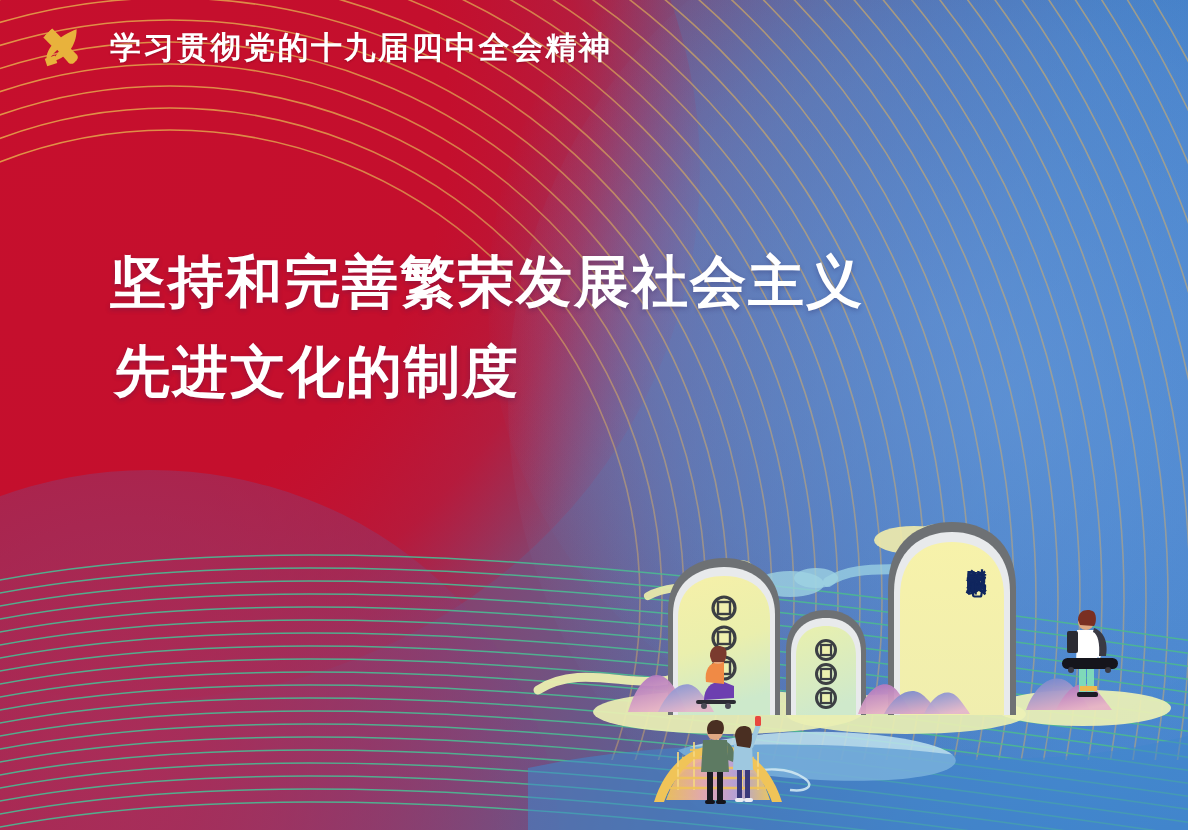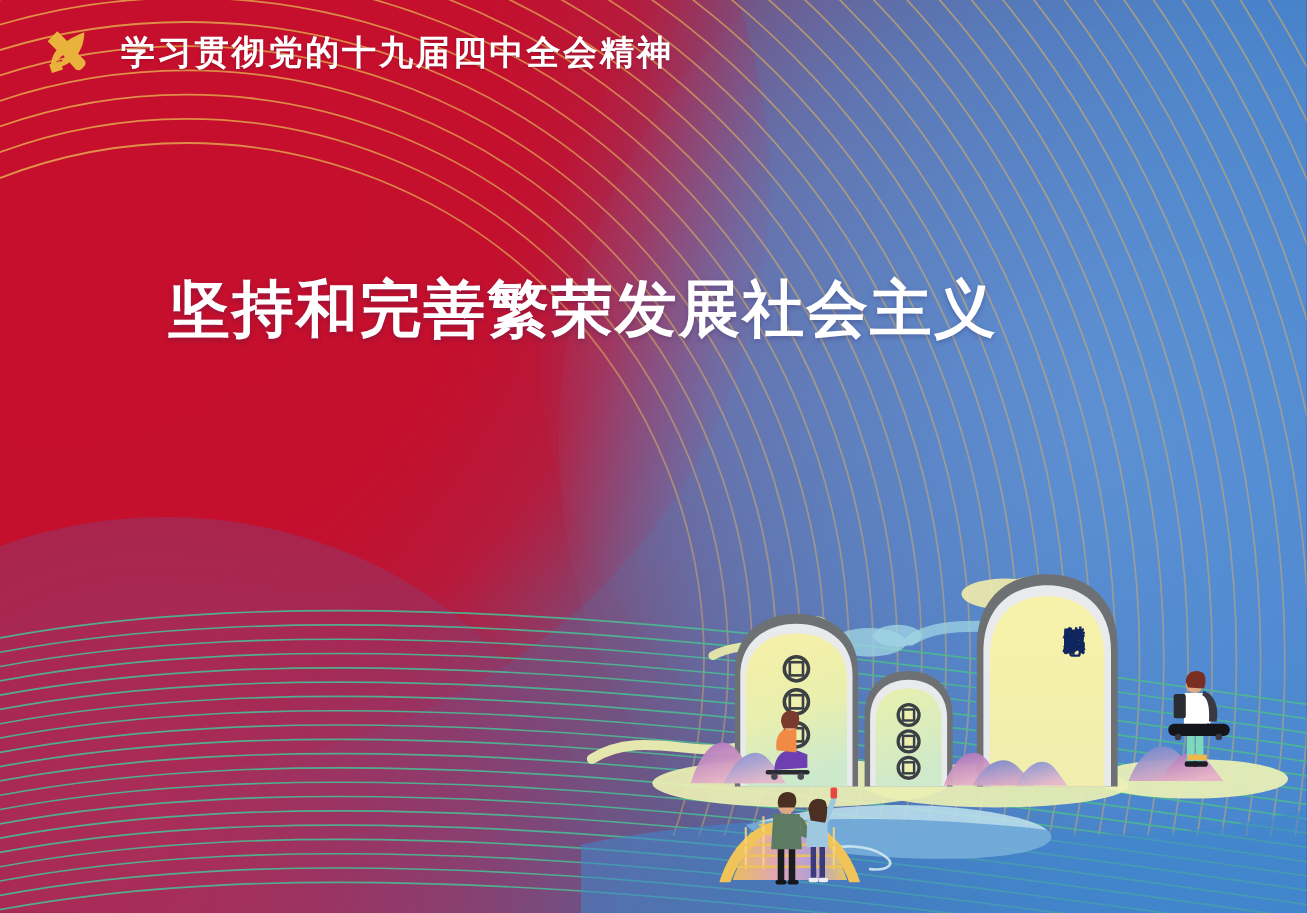--- a/index.html
+++ b/index.html
@@ -4,21 +4,21 @@
 <style>
   * { margin:0; padding:0; box-sizing:border-box; }
   html,body { background:#222; }
   body { font-family:"Liberation Sans", sans-serif; }
 
   #poster {
     position:relative;
     width:1188px;
     height:830px;
     overflow:hidden;
-    background:#3b82f6;
+    background:#8b5cf6;
   }
 
   
   .bg-base{
     position:absolute; inset:0;
     background:
       linear-gradient(103deg,
         #c10f2e 0%,
         #c4122f 14%,
         #ae2248 27%,
@@ -84,21 +84,20 @@
     letter-spacing:2.5px;
     white-space:nowrap;
     text-shadow:0 1px 2px rgba(80,0,15,.35);
   }
 
   
   .headline{
     position:absolute;
     left:110px; top:236px;
     z-index:40;
-    margin-left:43px;
   }
   .headline .line{
     color:#ffffff;
     font-family:"DejaVu Serif", serif;
     font-weight:700;
     font-size:56px;
     line-height:90px;
     letter-spacing:2px;
     white-space:nowrap;
     text-shadow:0 2px 5px rgba(40,30,90,.30);
@@ -226,20 +225,21 @@
 
         <path d="M9,19 L20,8 L31,19 L20,30 Z" fill="#e8b23c"></path>
         <path d="M12,43 L25,43 L25,53 L12,53 Z" fill="#e8b23c" transform="rotate(-18 18 48)"></path>
       </svg>
     </span>
     <span class="header-title">学习贯彻党的十九届四中全会精神</span>
   </div>
 
   <div class="headline">
     <div class="line l1">坚持和完善繁荣发展社会主义</div>
+    <div class="line l2">先进文化的制度</div>
   </div>
 
   <div class="illustration">
     <svg viewBox="0 0 660 330" preserveAspectRatio="none">
       <defs>
         <linearGradient id="bodyg" x1="0" y1="0" x2="0.2" y2="1">
           <stop offset="0%" stop-color="#f6f0a8"></stop>
           <stop offset="55%" stop-color="#eaefad"></stop>
           <stop offset="100%" stop-color="#cde9cb"></stop>
         </linearGradient>

